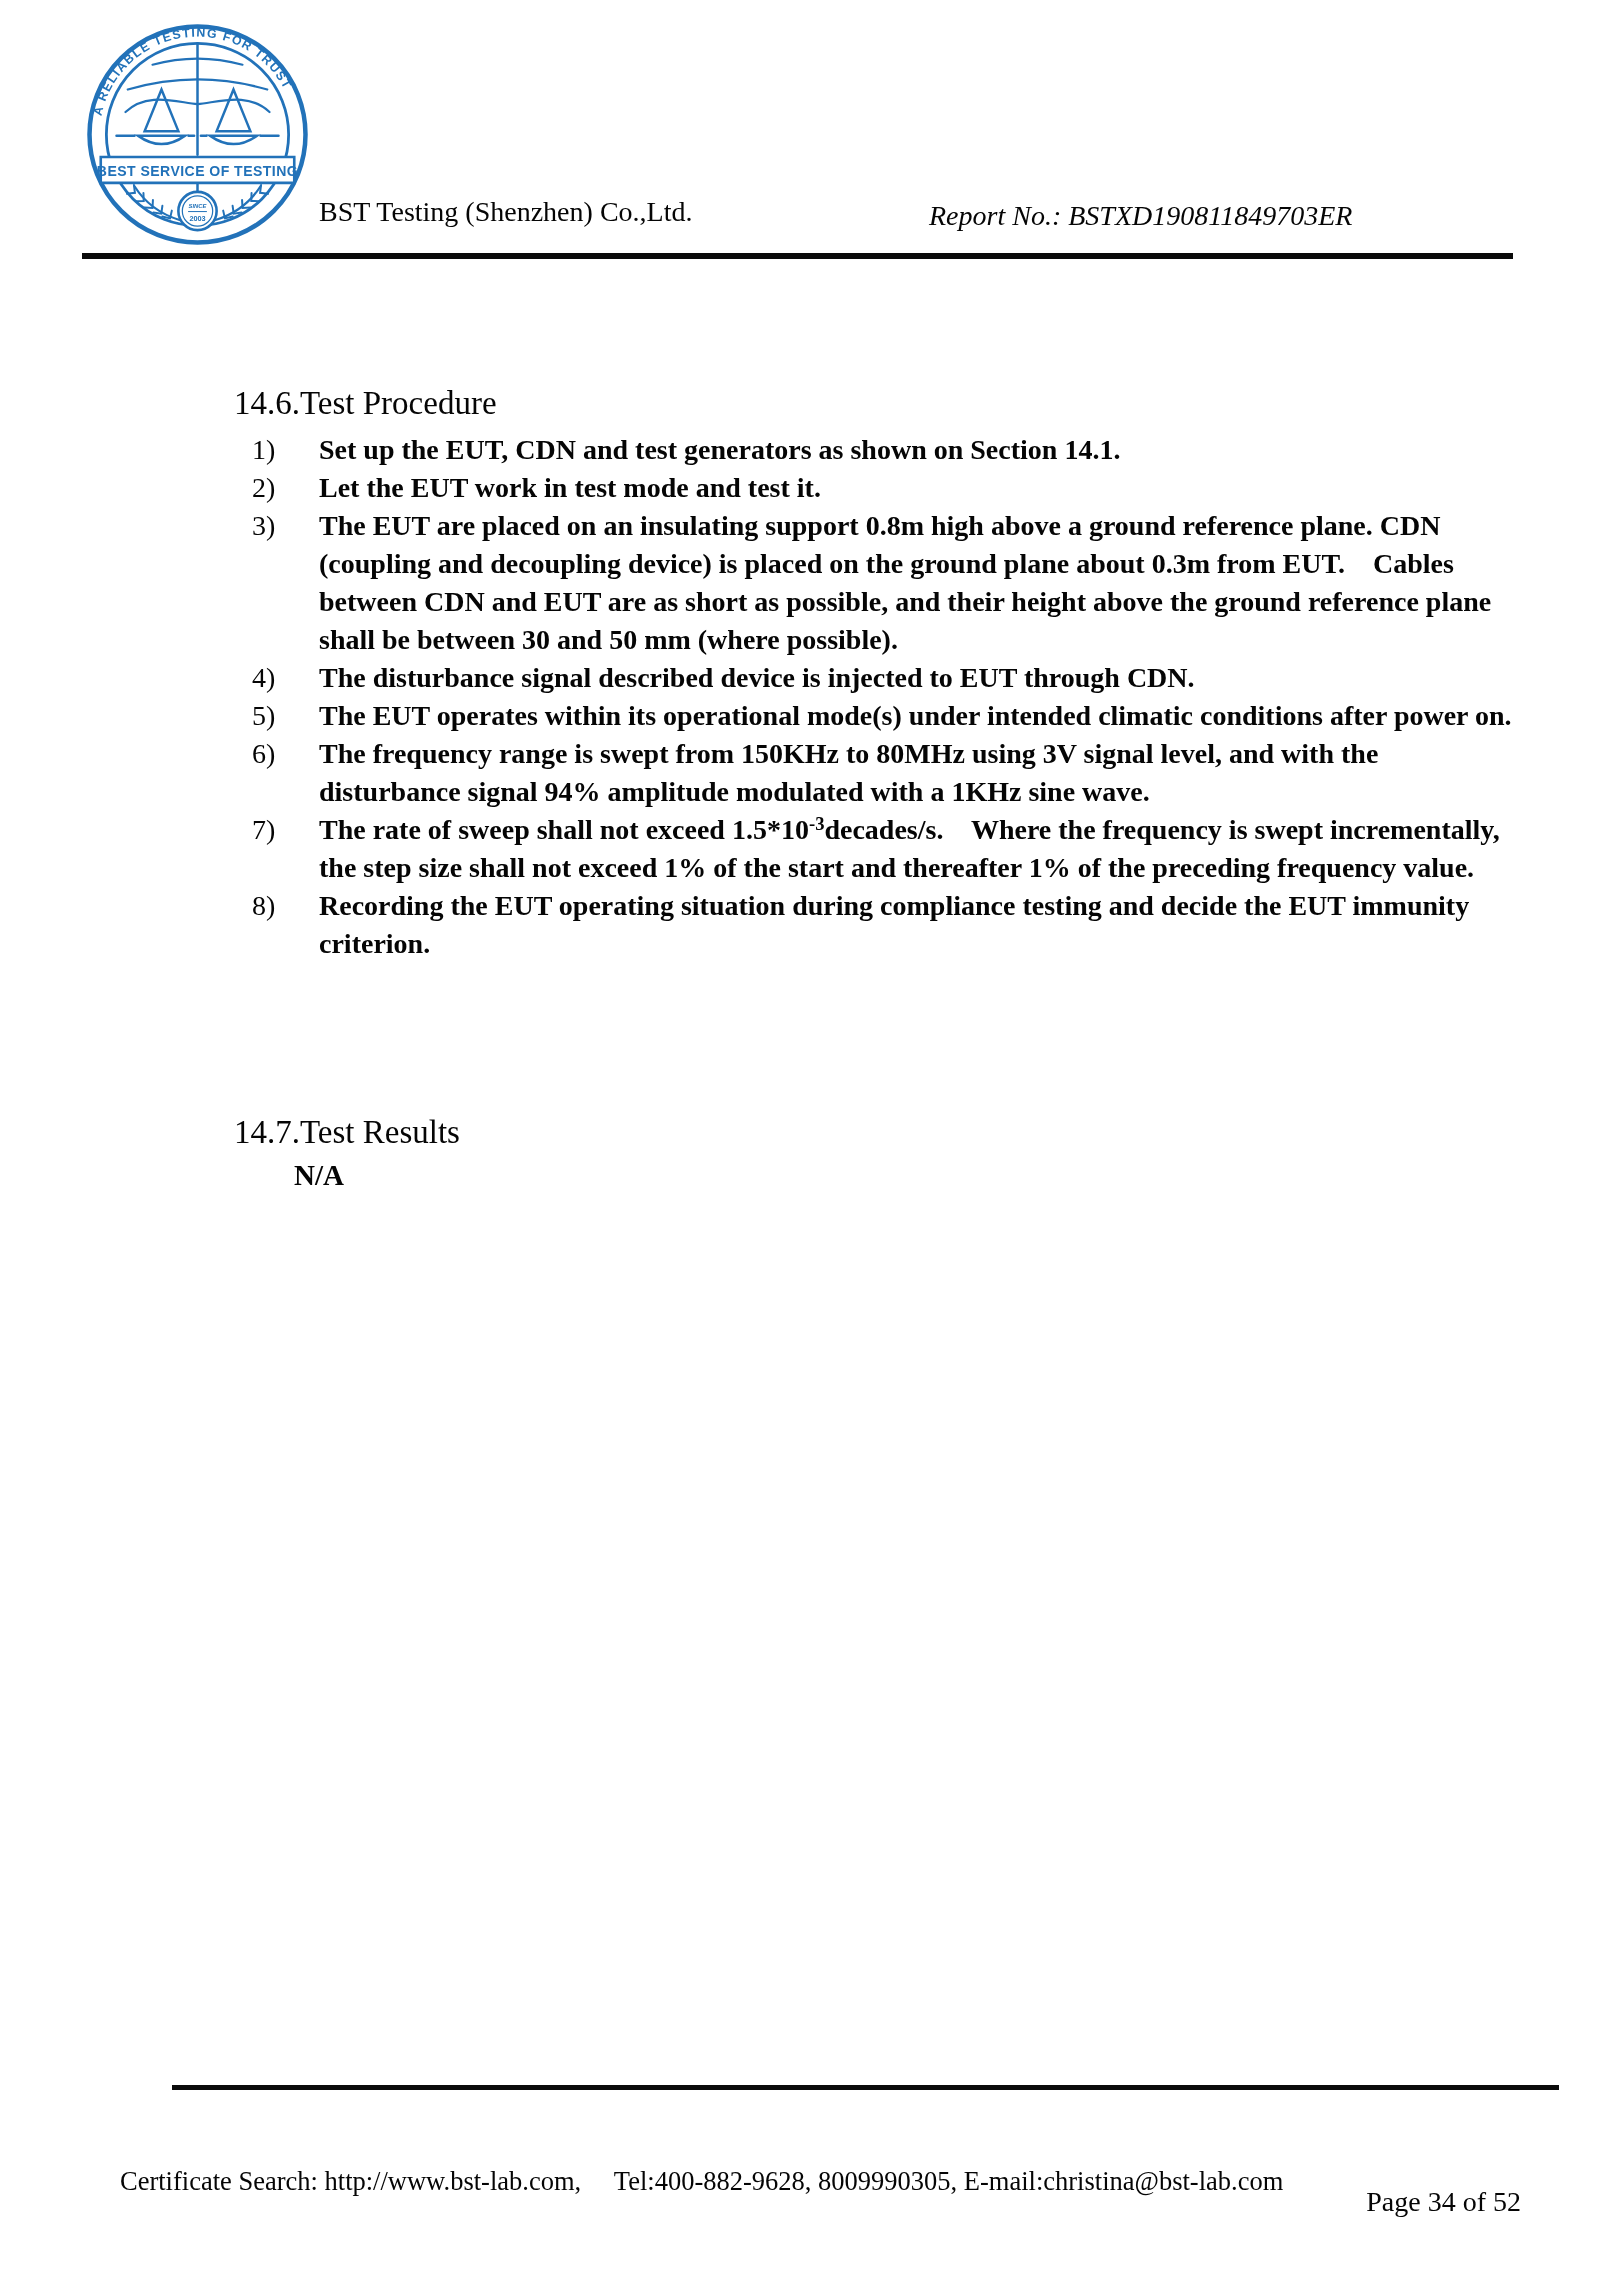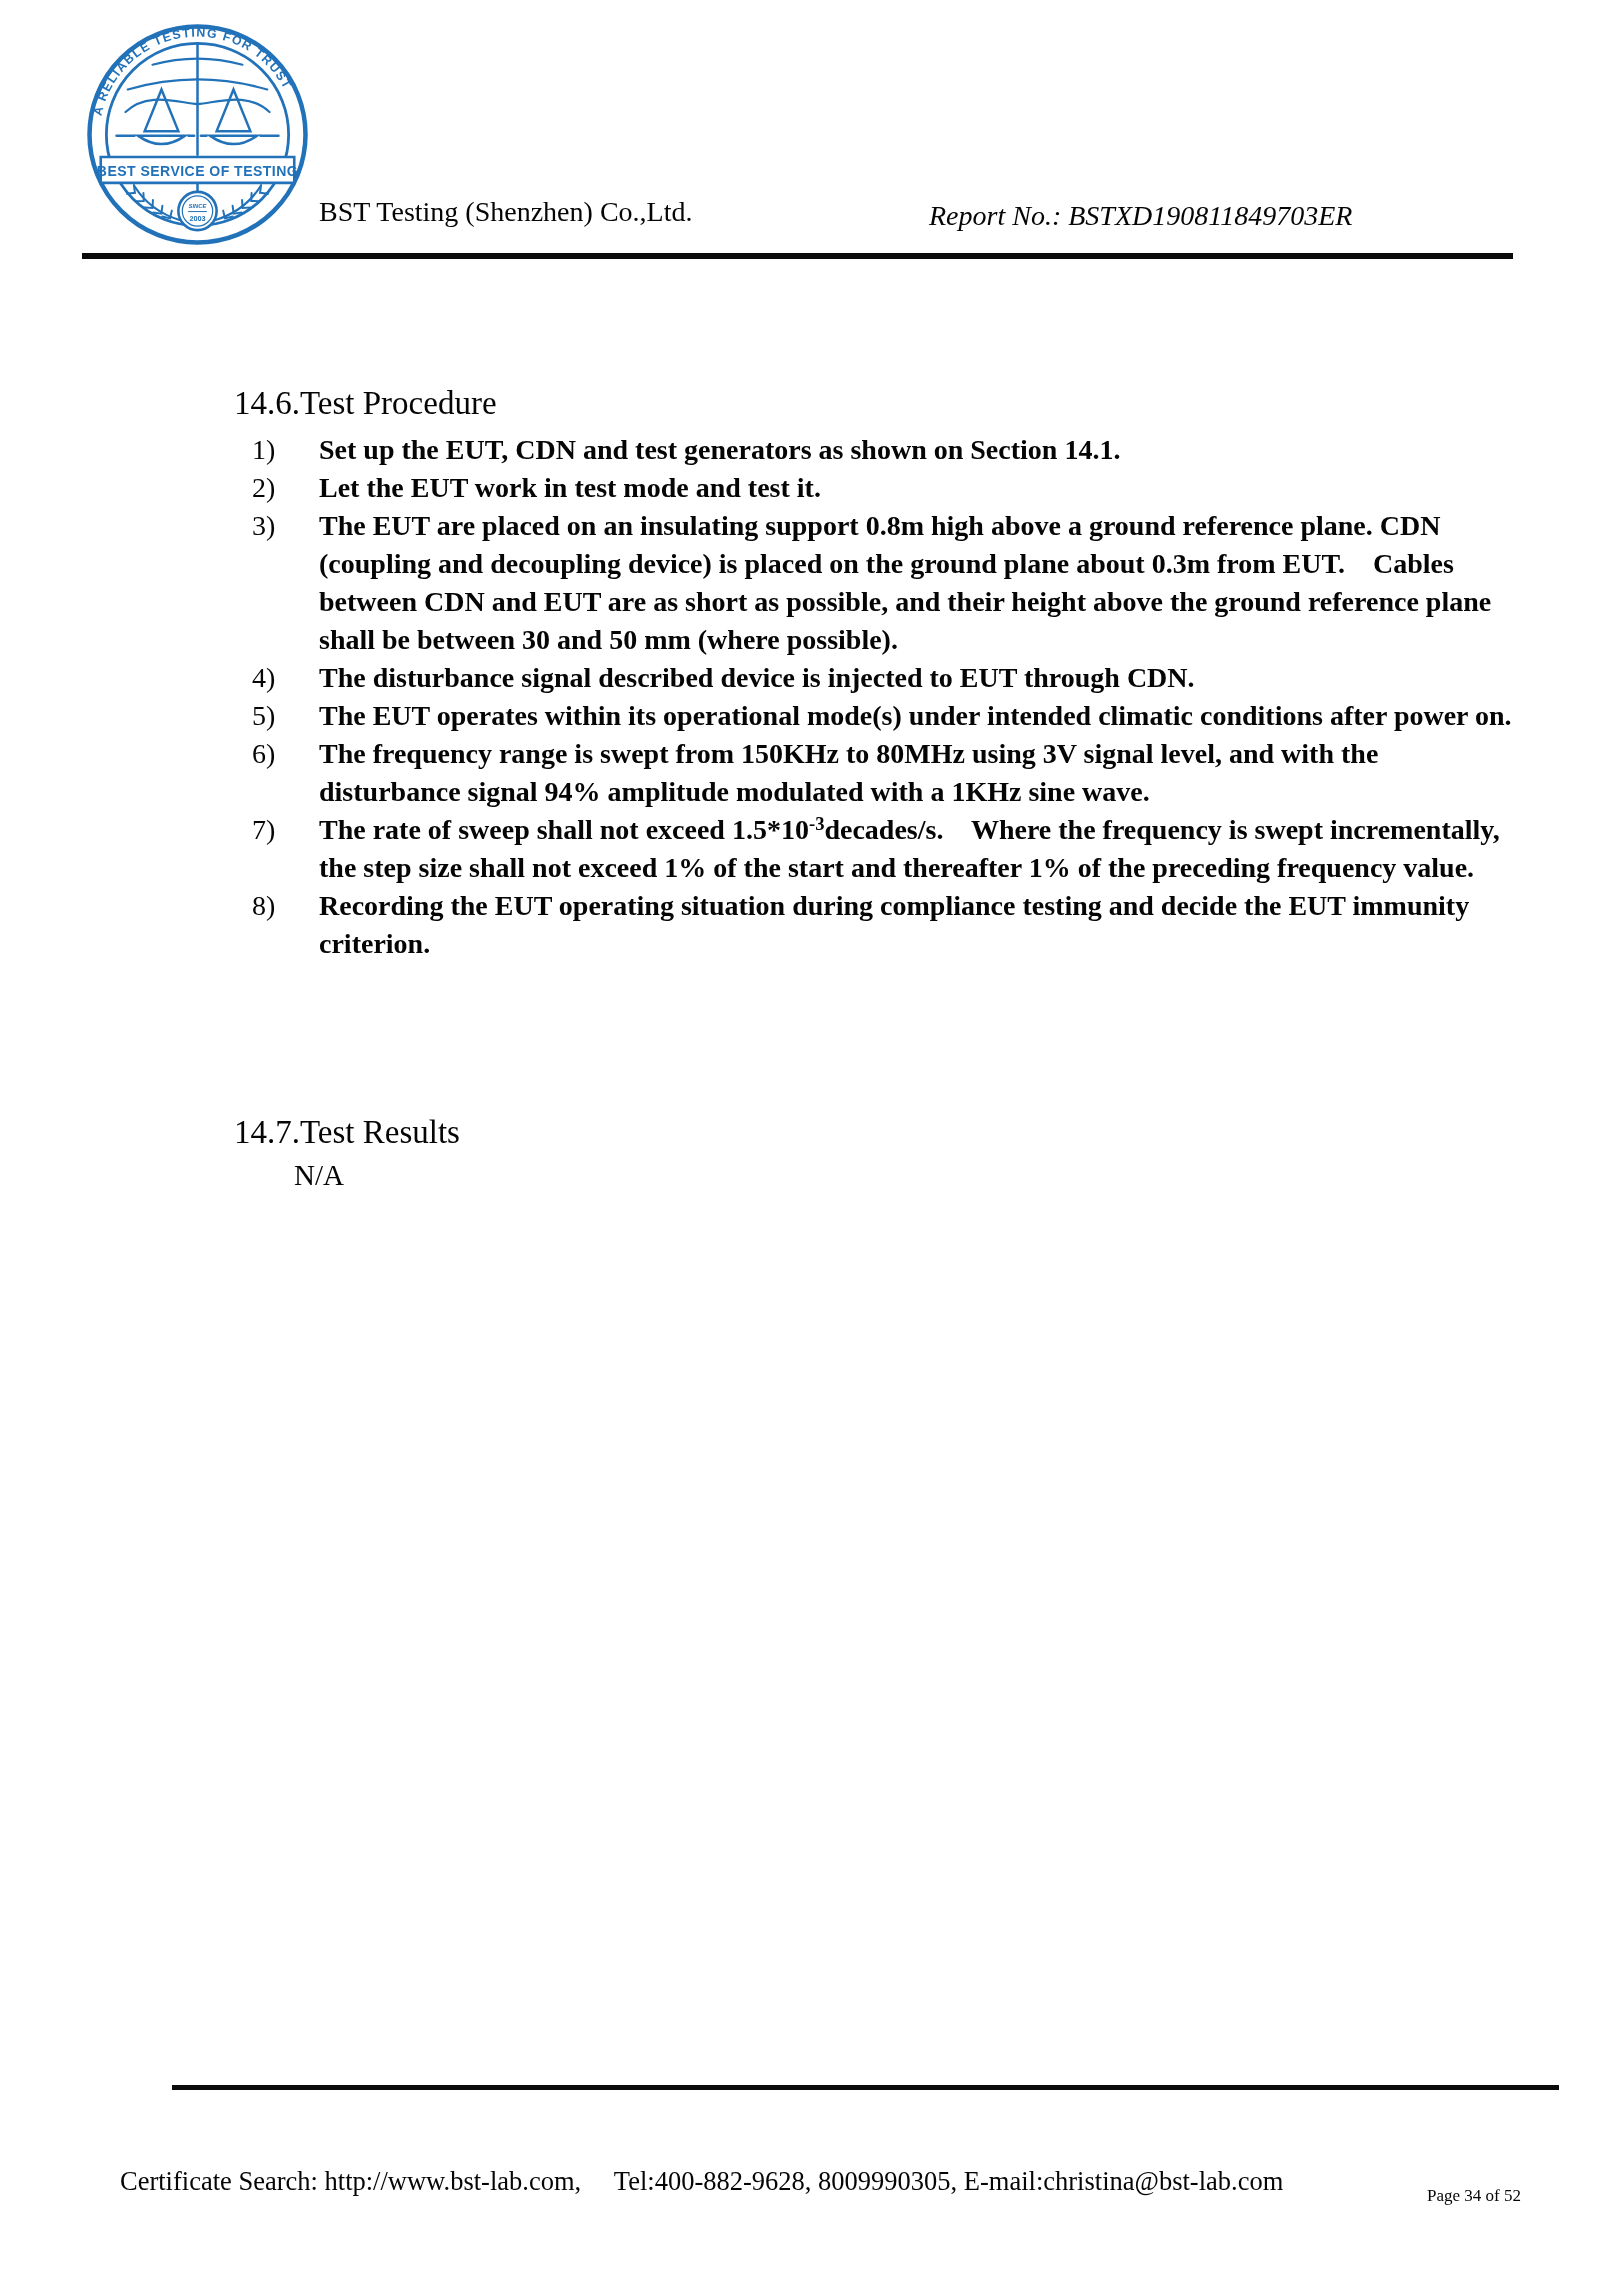--- a/index.html
+++ b/index.html
@@ -46,38 +46,38 @@
   }
   .proc-txt {
     width:1196px;
     font-size:28px; line-height:38px;
     white-space:pre-wrap;
     font-weight:bold;
   }
   .proc-txt sup { font-size:18.6px; line-height:0; vertical-align:8.8px; }
   .na-value {
     position:absolute; left:294px; top:1159px;
-    font-size:29px; font-weight:normal;
+    font-size:29px; font-weight:bold;
   }
   
   .footer-rule {
     position:absolute; left:172px; top:2085px;
     width:1387px; height:4.9px; background:#0a0a0a;
   }
   .footer-address {
     position:absolute; left:120px; top:2106px;
     font-size:26.5px; white-space:pre-wrap;
   }
   .footer-contact {
     position:absolute; left:120px; top:2146px;
     font-size:26.5px; white-space:pre-wrap;margin-top:20px;
   }
   .page-number {
     position:absolute; right:99px; top:2186px;
-    font-size:17px; white-space:nowrap;
+    font-size:28px; white-space:nowrap;
   }
   
   .logo * { vector-effect:non-scaling-stroke; }
 </style>
 </head>
 <body>
 
 <div class="page">
 
   <svg class="logo" viewBox="0 0 200 200" xmlns="http://www.w3.org/2000/svg">

